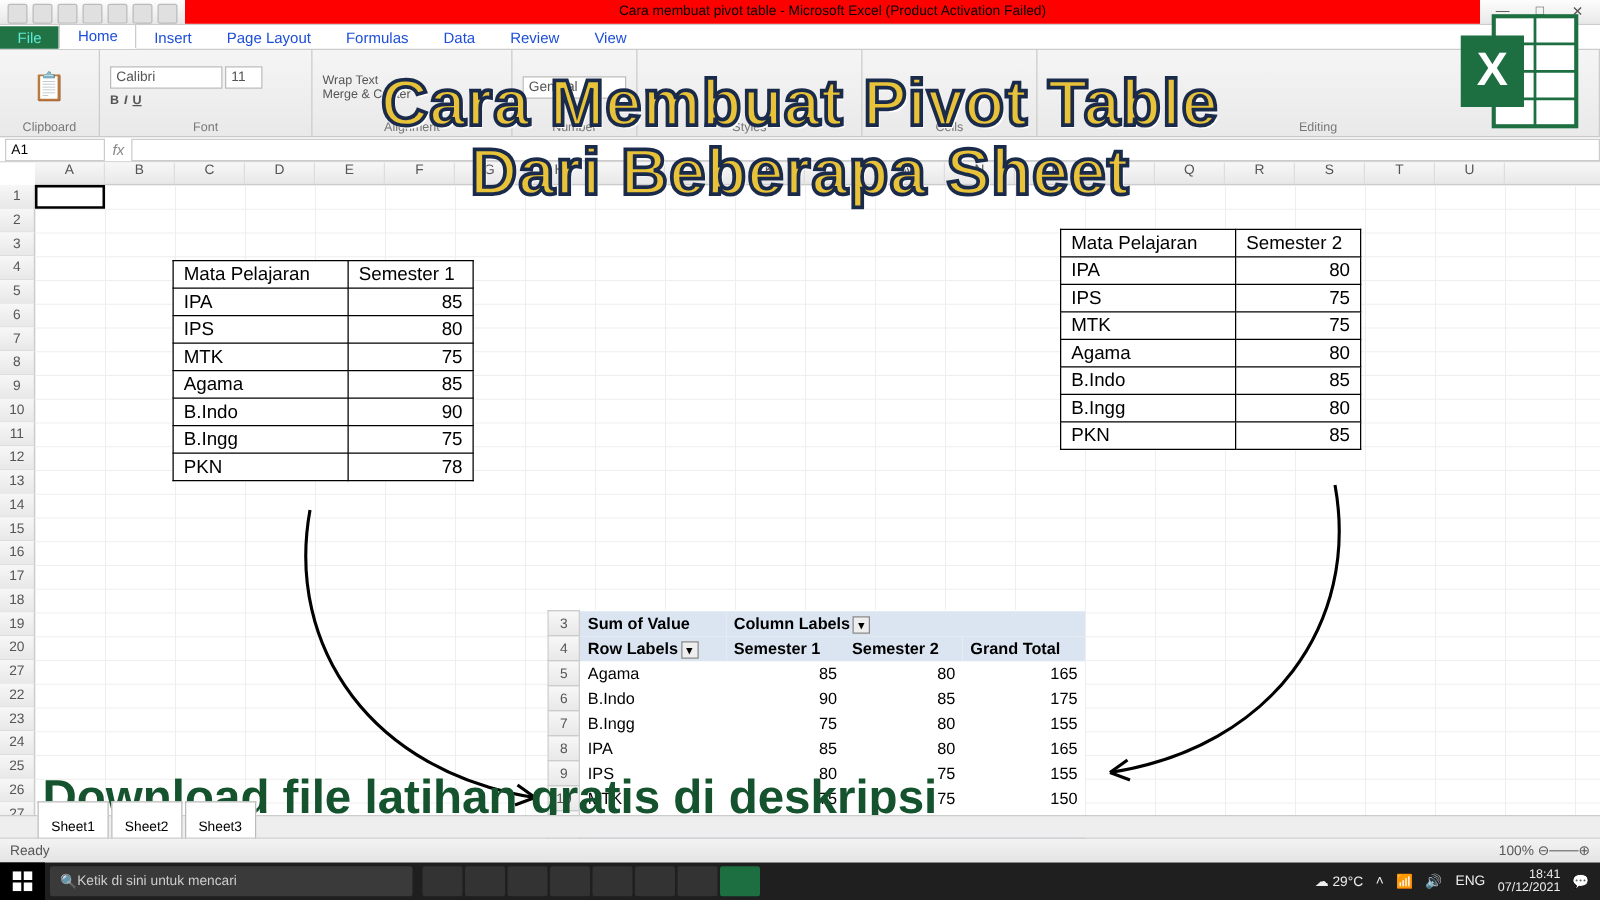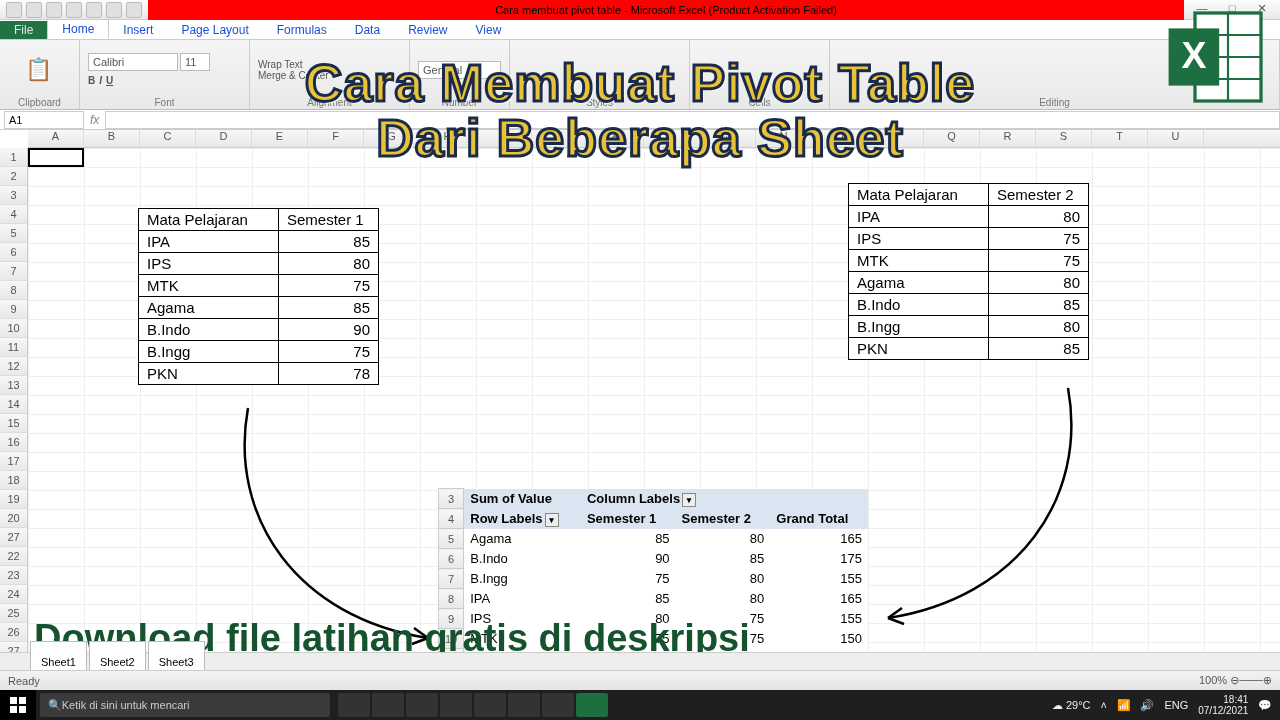--- a/index.html
+++ b/index.html
@@ -1,29 +1,29 @@
 <!DOCTYPE html>
 <html><head>
 <meta charset="utf-8">
 <style>
   * { box-sizing: border-box; margin: 0; padding: 0; font-family: "Segoe UI", Tahoma, sans-serif; }
   body { width: 1280px; height: 720px; overflow: hidden; background: #fff; position: relative; font-size: 12px; }
 
   
-  .titlebar { height: 20px; background: linear-gradient(#fdfdfd,#e8e8e8); display: flex; align-items: center; border-bottom: 1px solid #ccc; }
+  .titlebar { height: 20px; background: linear-gradient(#fdfdfd,#e8e8e8); display: flex; align-items: flex-end; border-bottom: 1px solid #ccc; }
   .qat { display: flex; gap: 4px; padding: 0 6px; }
   .qat .qbtn { width: 16px; height: 16px; background: #e0e0e0; border: 1px solid #bbb; border-radius: 2px; }
   .titlebar-red { flex: 1; height: 20px; background: #ff0000; color: #000; font-size: 11px; display: flex; align-items: center; justify-content: center; }
   .winctrl { display: flex; gap: 2px; padding: 0 4px; }
   .winctrl span { width: 28px; height: 16px; text-align: center; color: #555; font-size: 11px; cursor: pointer; }
 
   
   .tabs { height: 20px; display: flex; align-items: flex-end; background: #fff; border-bottom: 1px solid #ccc; font-size: 12px; }
   .tab { padding: 2px 14px; color: #1d4ed8; cursor: pointer; }
-  .tab.file { background: #217346; color: #e5e5e5; }
+  .tab.file { background: #217346; color: #5eead4; }
   .tab.active { border: 1px solid #ccc; border-bottom: 1px solid #fff; background: #fff; }
 
   
   .ribbon { height: 70px; background: linear-gradient(#f5f5f5,#e9e9e9); border-bottom: 1px solid #bbb; display: flex; font-size: 10px; color: #555; }
   .group { border-right: 1px solid #ccc; padding: 4px 8px 14px 8px; position: relative; display: flex; flex-direction: column; justify-content: center; min-width: 80px; }
   .group .glabel { position: absolute; bottom: 1px; left: 0; right: 0; text-align: center; font-size: 10px; color: #777; }
   .fontbox { display: flex; gap: 2px; }
   .combo { border: 1px solid #bbb; background: #fff; height: 18px; padding: 0 4px; font-size: 11px; display: flex; align-items: center; }
 
   

